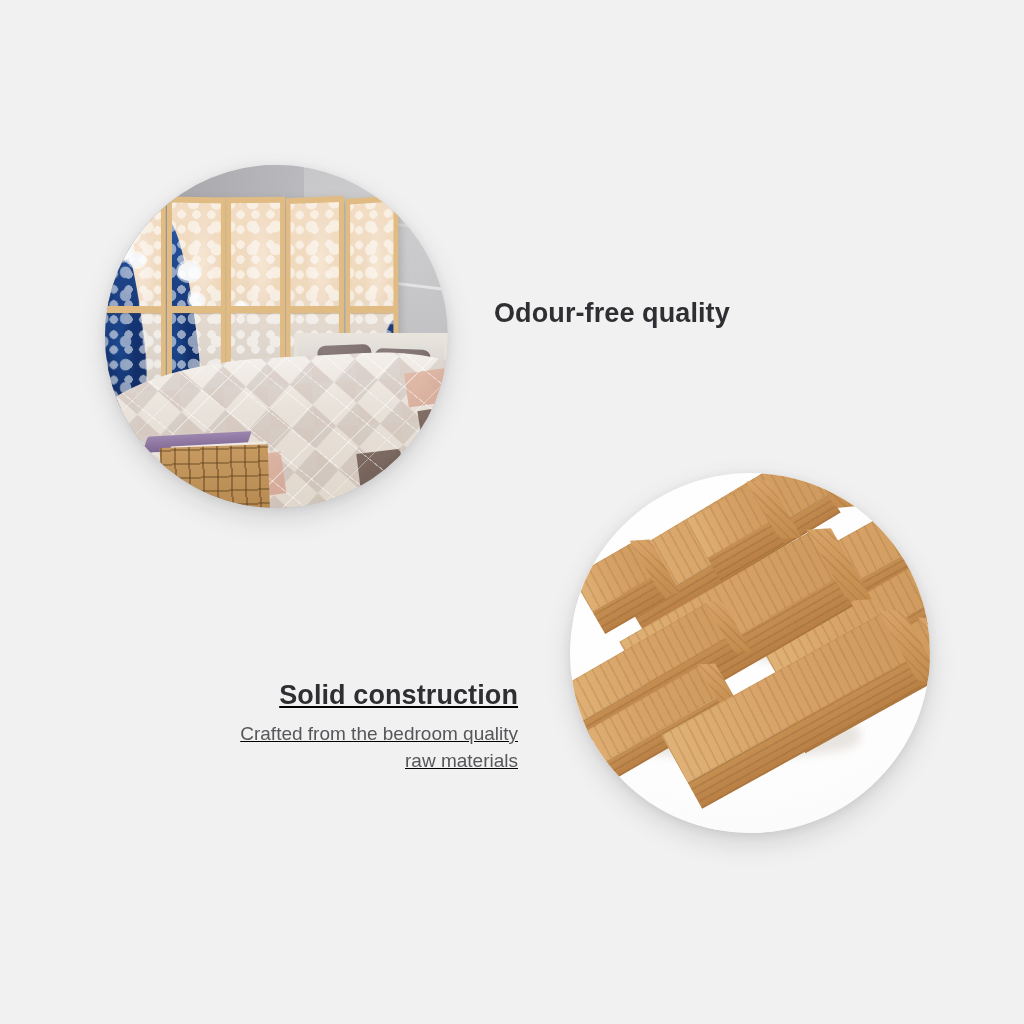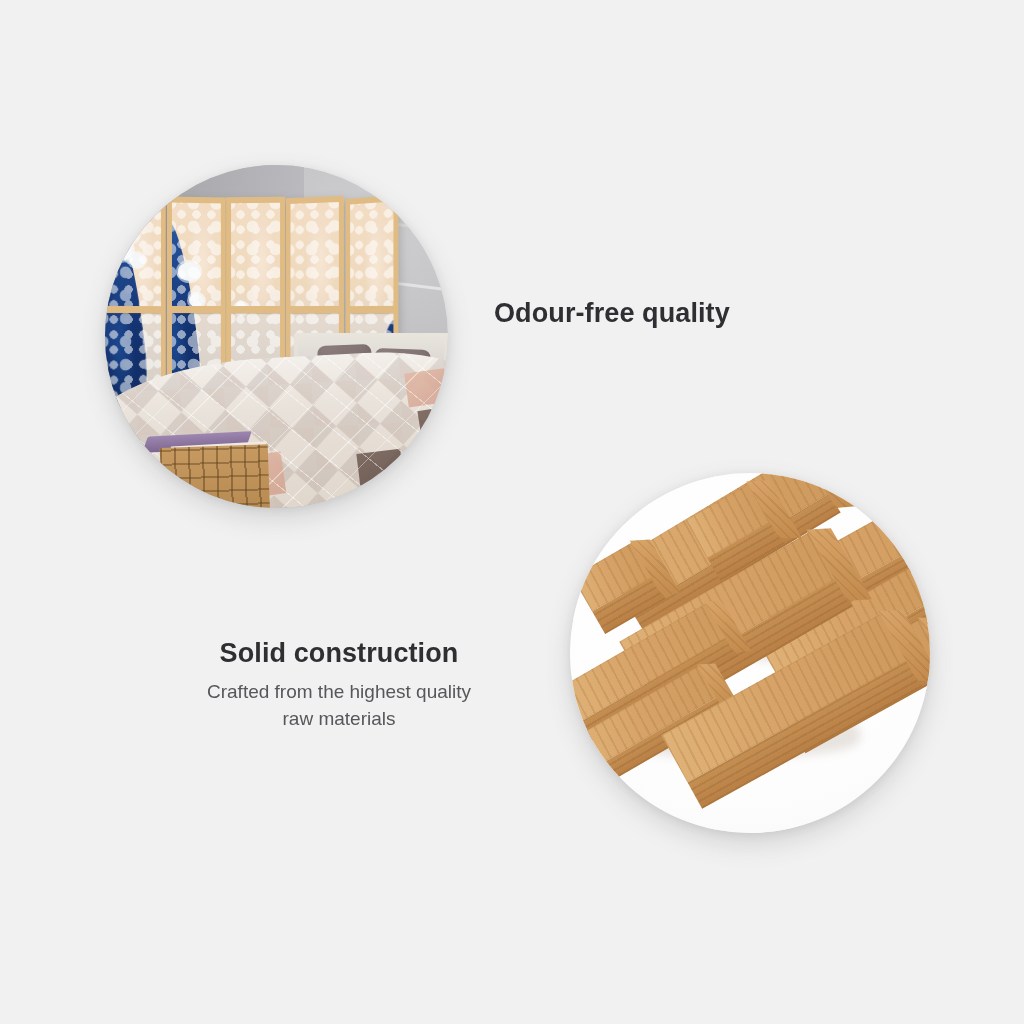--- a/index.html
+++ b/index.html
@@ -350,23 +350,24 @@
   }
 
   #text-odour {
     left: 494px;
     top: 298px;
     width: 340px;
     text-align: left;
   }
   #text-solid {
     left: 160px;
-    top: 638px;
+    top: 680px;
     width: 358px;
-    text-align: center;
+    text-align: right;
+    text-decoration: underline;
   }
 </style>
 </head>
 <body style="background: rgb(241, 241, 241);">
 
 <div class="canvas">
 
   <div class="vignette" id="vignette-bedroom">
     <div class="scene">
 
@@ -512,17 +513,17 @@
           <div class="side" style="top:42px; height:20px;"></div>
           <div class="end" style="right:-14px; top:2px; width:16px; height:58px; transform:skewY(27deg);"></div>
         </div>
 
       </div>
     </div>
   </div>
 
   <div class="feature-text" id="text-solid">
     <p class="headline">Solid construction</p>
-    <p class="subline">Crafted from the highest quality
+    <p class="subline">Crafted from the bedroom quality
 raw materials</p>
   </div>
 
 </div>
 
 </body></html>

